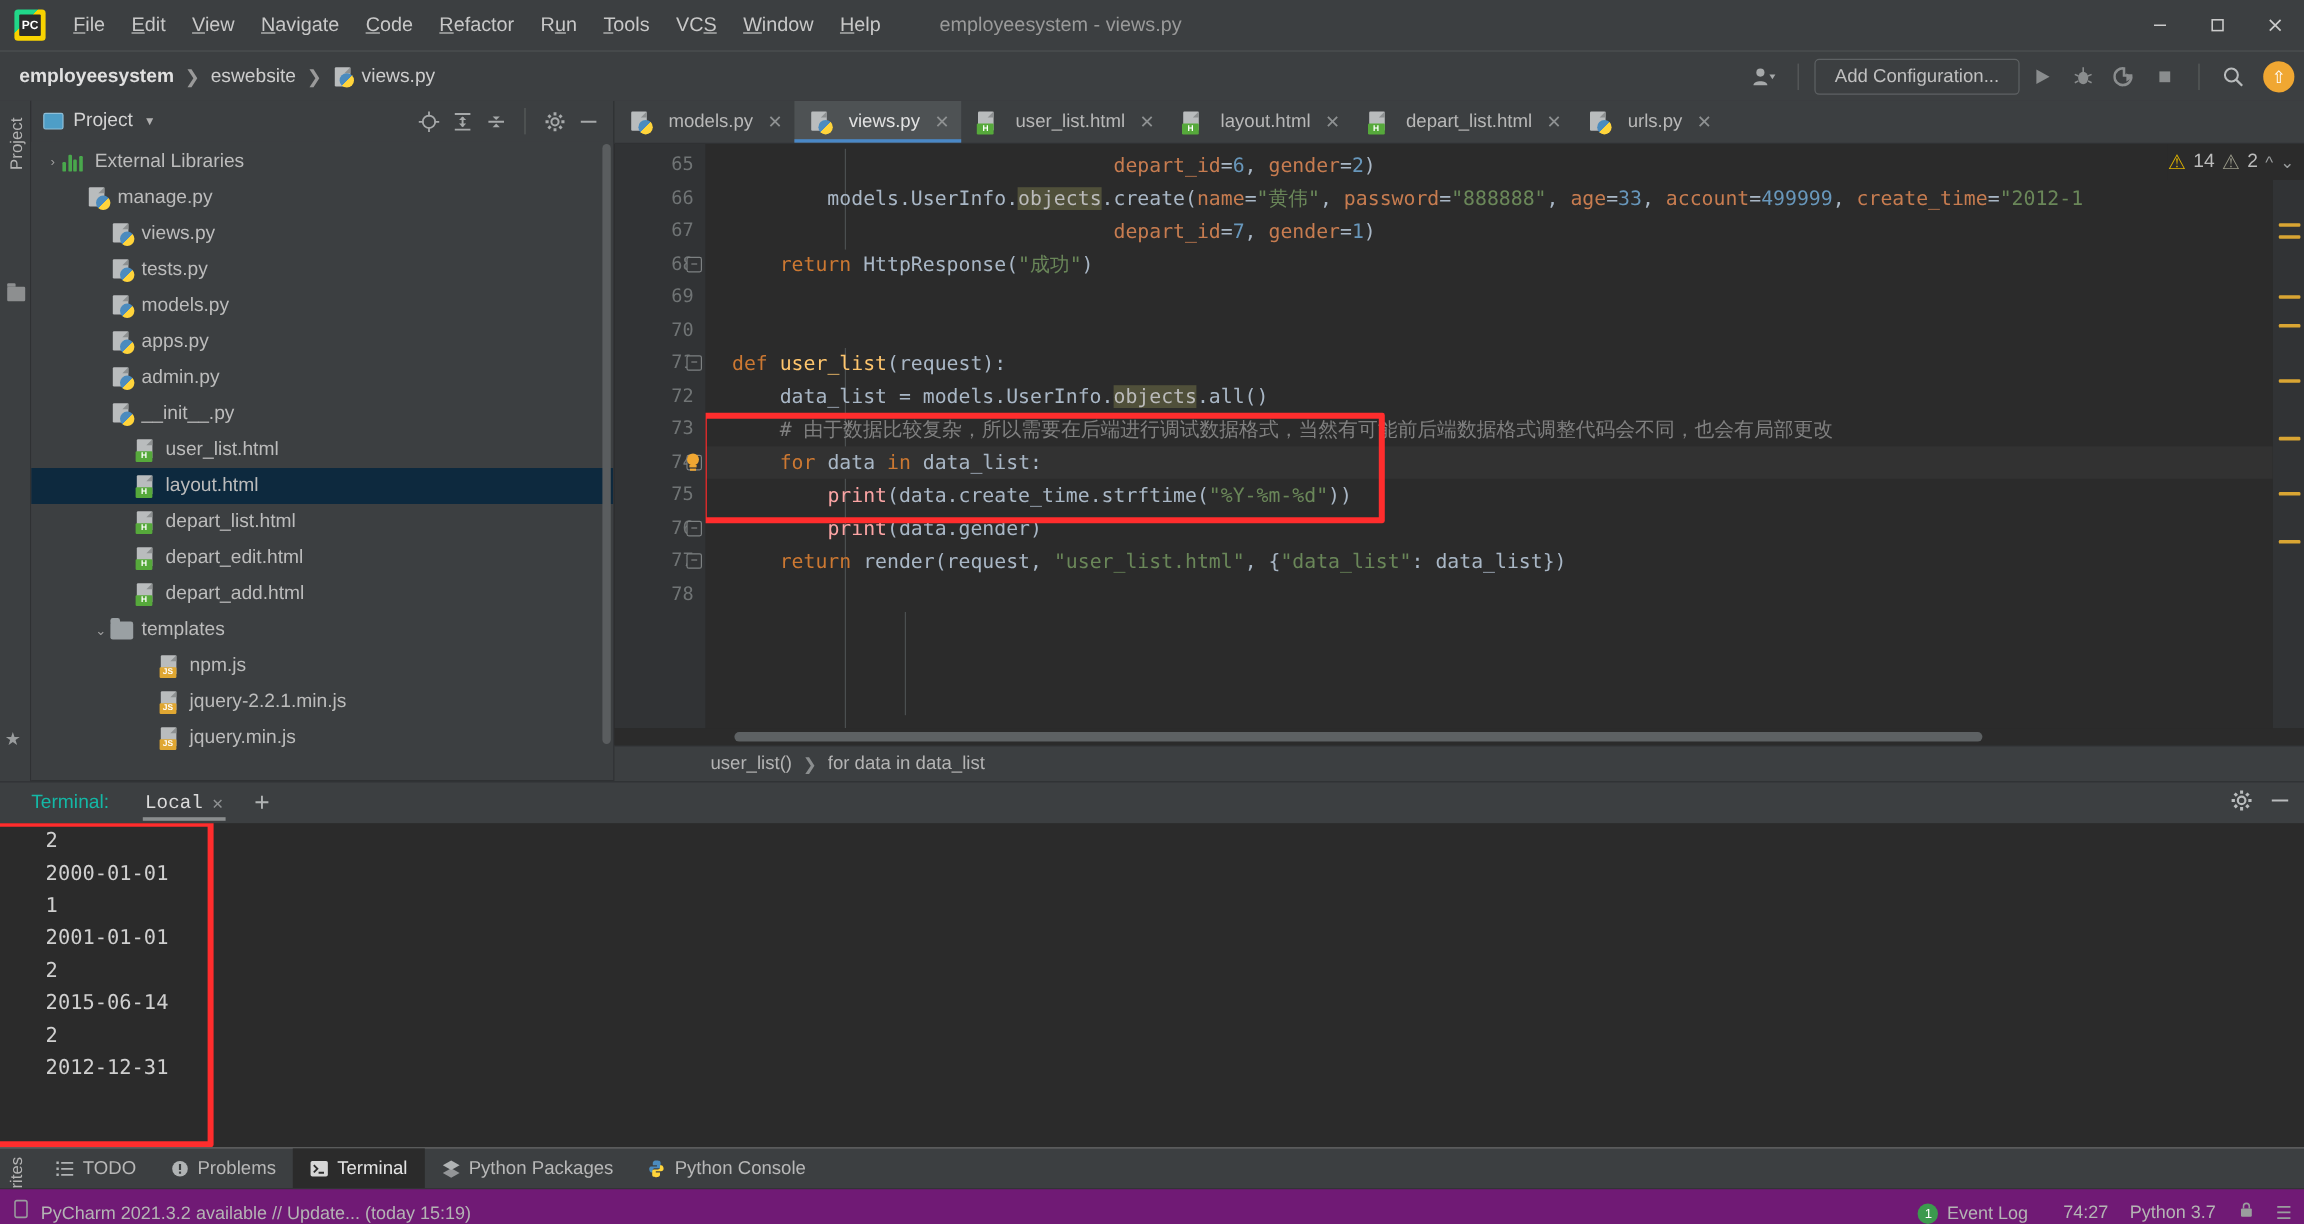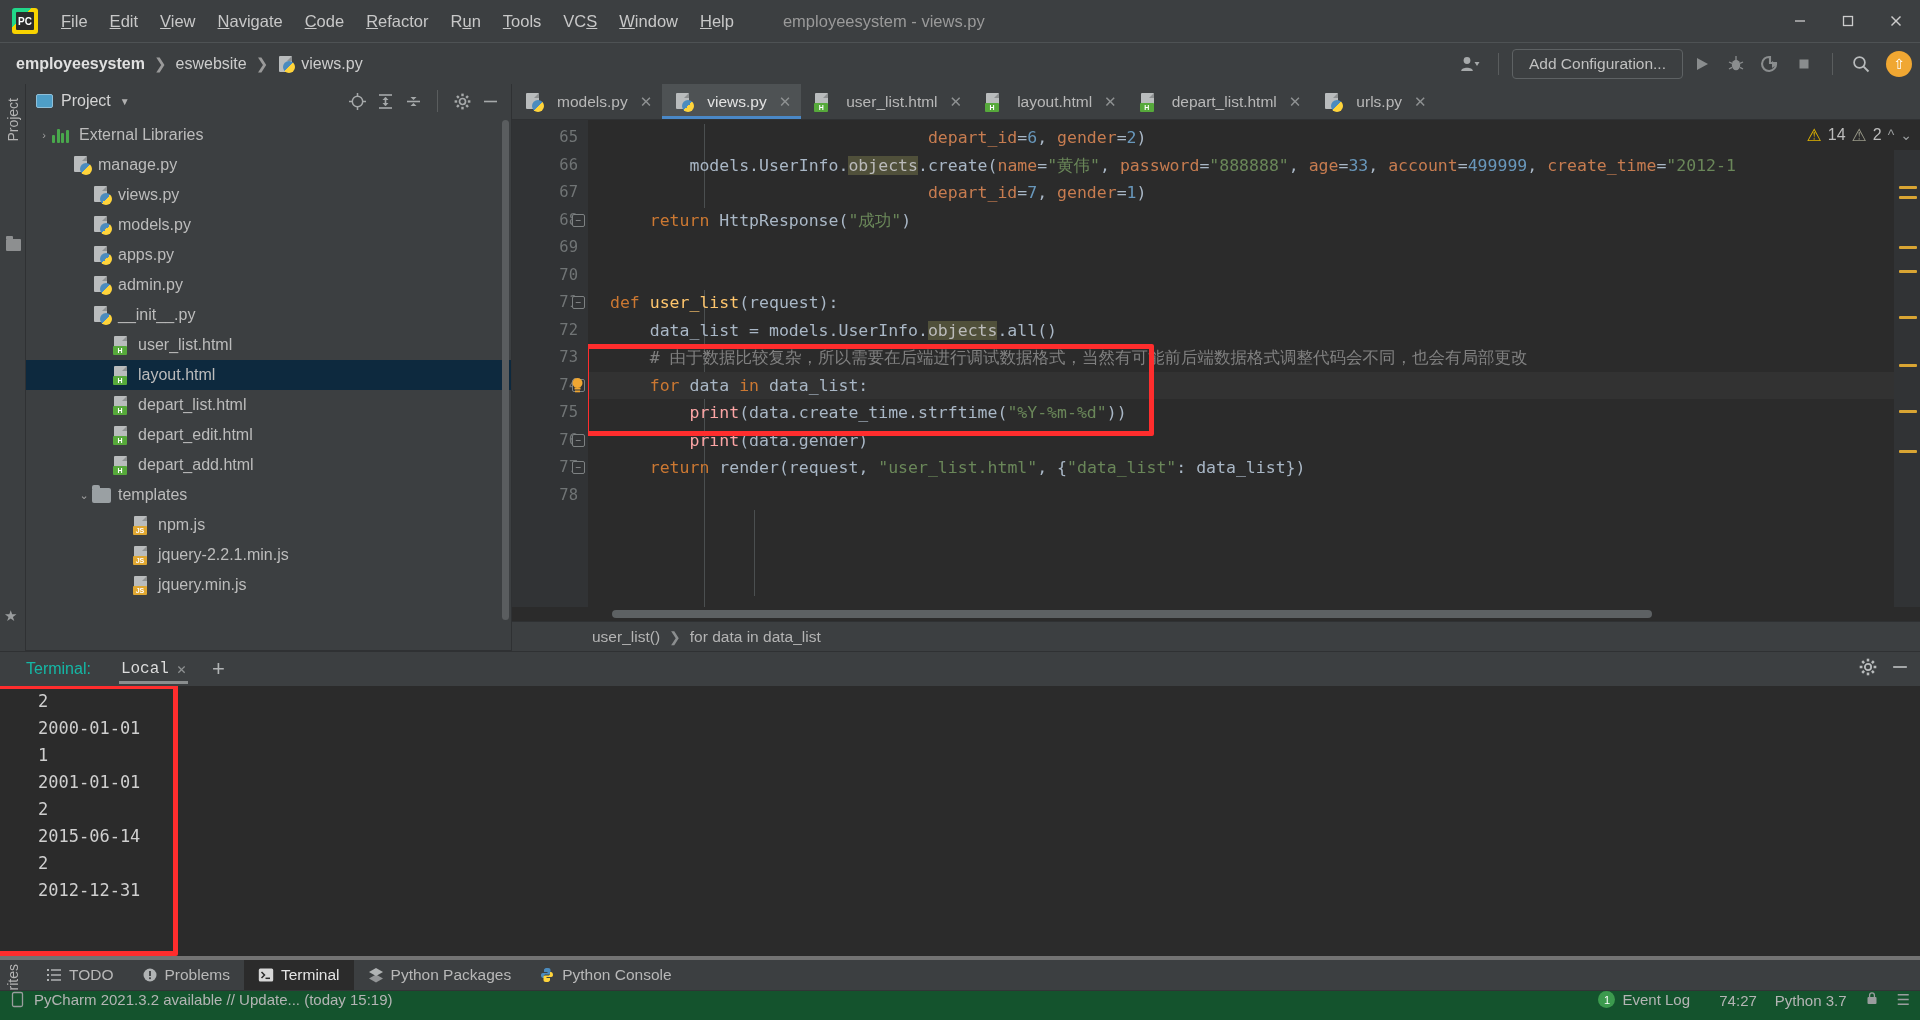--- a/index.html
+++ b/index.html
@@ -250,29 +250,29 @@
   .term-actions { position: absolute; right: 10px; display: flex; gap: 12px; align-items: center; }
   .term-body {
     flex: 1; background: #2b2b2b; font-family: "DejaVu Sans Mono", monospace; font-size: 17px;
     color: #cfcfcf; padding: 2px 0 0 38px; position: relative; overflow: hidden;
   }
   .tline { height: 27px; line-height: 27px; white-space: pre; }
 
   
   .tooltabs {
     height: 34px; background: #3c3f41; display: flex; align-items: stretch; flex: none;
-    padding-left: 32px; border-top: 4px solid #737373;
+    padding-left: 32px; border-top: 1px solid #737373;
   }
   .tt {
     display: flex; align-items: center; gap: 7px; padding: 0 14px; font-size: 15.5px; color: #b8b8b8;
     white-space: nowrap;
   }
   .tt.active { background: #2b2b2b; color: #e4e4e4; align-items: center; }
   .statusbar {
-    height: 30px; background: #14532d; display: flex; align-items: flex-start; padding: 0 10px;
+    height: 30px; background: #701a75; display: flex; align-items: flex-end; padding: 0 10px;
     font-size: 15px; color: #b4b4b4; flex: none; position: relative; border-top: 1px solid #323436;
   }
   .sb-right { position: absolute; right: 10px; display: flex; align-items: center; gap: 18px; }
   .sb-ico { color: #9a9d9e; }
 </style>
 </head>
 <body>
 
 <div id="app">
 
@@ -465,20 +465,29 @@
             </span>
             <span>views.py</span>
           </div>
           <div class="trow">
             <span style="width:50px;flex:none"></span>
             <span class="tarrow"></span>
             <span class="ficon">
               <span class="page"></span>
               <span class="pysnake"></span>
             </span>
+            <span>tests.py</span>
+          </div>
+          <div class="trow">
+            <span style="width:50px;flex:none"></span>
+            <span class="tarrow"></span>
+            <span class="ficon">
+              <span class="page"></span>
+              <span class="pysnake"></span>
+            </span>
             <span>models.py</span>
           </div>
           <div class="trow">
             <span style="width:50px;flex:none"></span>
             <span class="tarrow"></span>
             <span class="ficon">
               <span class="page"></span>
               <span class="pysnake"></span>
             </span>
             <span>apps.py</span>

